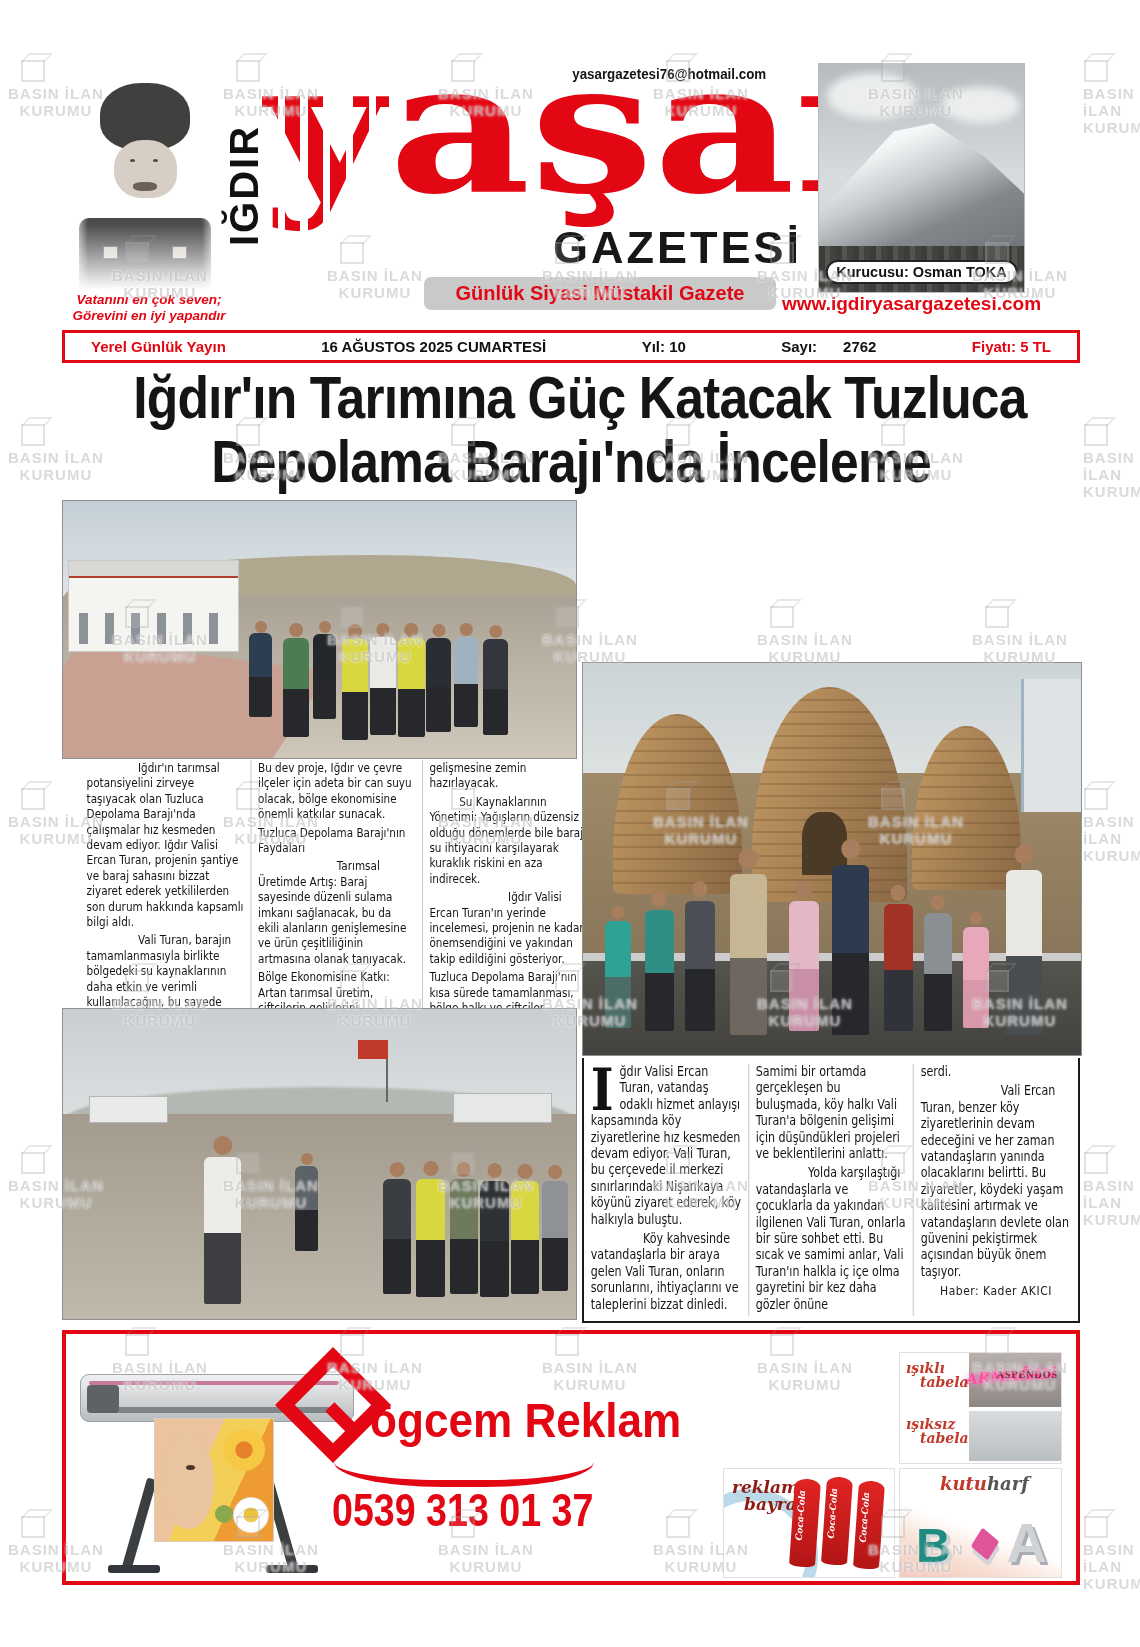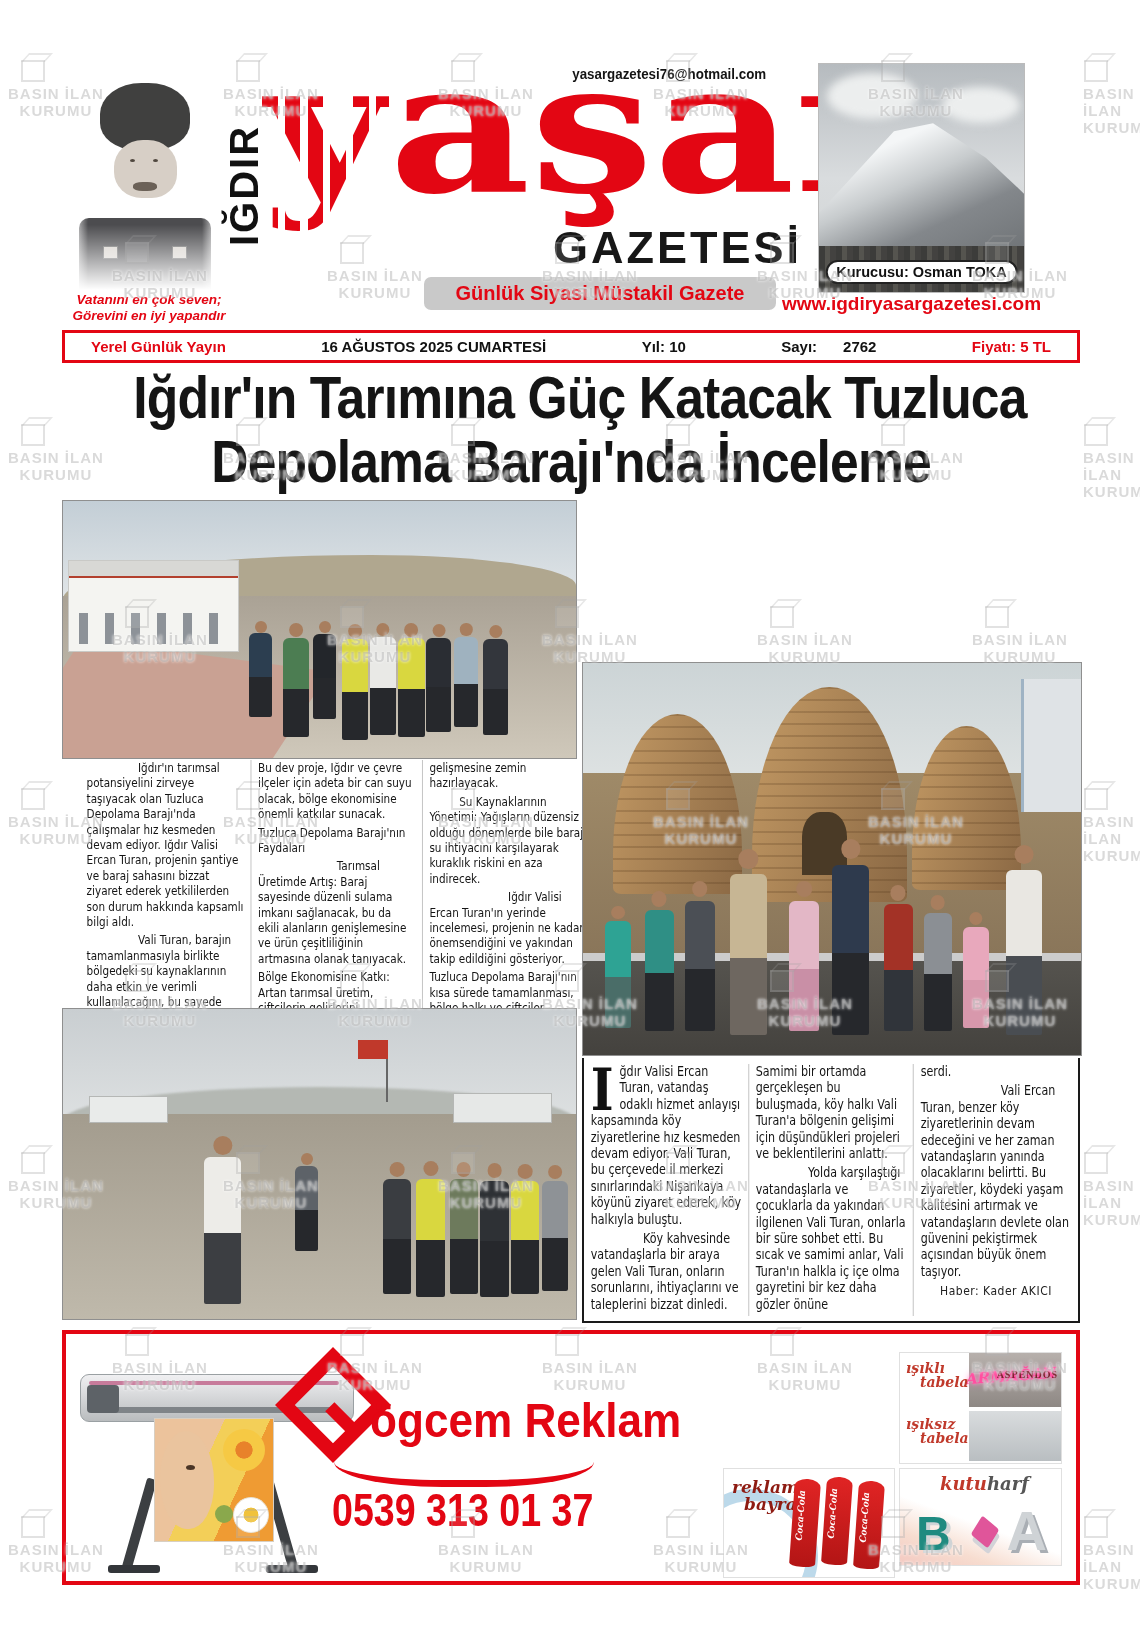--- a/index.html
+++ b/index.html
@@ -143,21 +143,21 @@
   .sign-lit-text{position:absolute;right:4px;top:14px;font-family:"DejaVu Serif",serif;font-style:italic;font-weight:bold;
         font-size:15px;color:#ff4fa0;text-shadow:0 0 7px #ff7ec0,0 0 3px #ff9bcd;transform:rotate(-4deg);}
   .sign-unlit{position:absolute;right:0;bottom:2px;width:92px;height:50px;background:linear-gradient(#d9dcde,#b9bec1);}
   .sign-unlit-text{position:absolute;right:3px;top:16px;font-family:"Liberation Serif",serif;font-weight:bold;
         font-size:10px;letter-spacing:1px;color:#7a1f2b;}
   .t-flags{left:657px;top:134px;width:172px;height:110px;}
   .flag-sail{position:absolute;width:26px;height:88px;background:linear-gradient(#e02424,#b31515);
         border-radius:50% 50% 45% 45%/9% 9% 4% 4%;transform:rotate(4deg);}
   .flag-sail span{position:absolute;left:3px;top:44px;white-space:nowrap;transform:rotate(-90deg) translateX(-18px);
         transform-origin:0 0;color:#fff;font-family:"DejaVu Serif",serif;font-style:italic;font-weight:bold;font-size:9px;}
-  .t-letters{left:833px;top:134px;width:163px;height:98px;
+  .t-letters{left:833px;top:134px;width:163px;height:110px;
         background:linear-gradient(200deg,#fff 55%,#f7ddd0 78%,#f3c8c0);}
   .big-letter{position:absolute;font-family:"Liberation Sans",sans-serif;font-weight:800;}
   .arrow3d{position:absolute;left:74px;bottom:22px;width:22px;height:22px;background:#e0559a;
         transform:rotate(40deg) skew(8deg);border-radius:3px;box-shadow:4px 4px 0 #d3d3d8;}
 </style>
 </head>
 <body>
 
 <div class="page">
 

